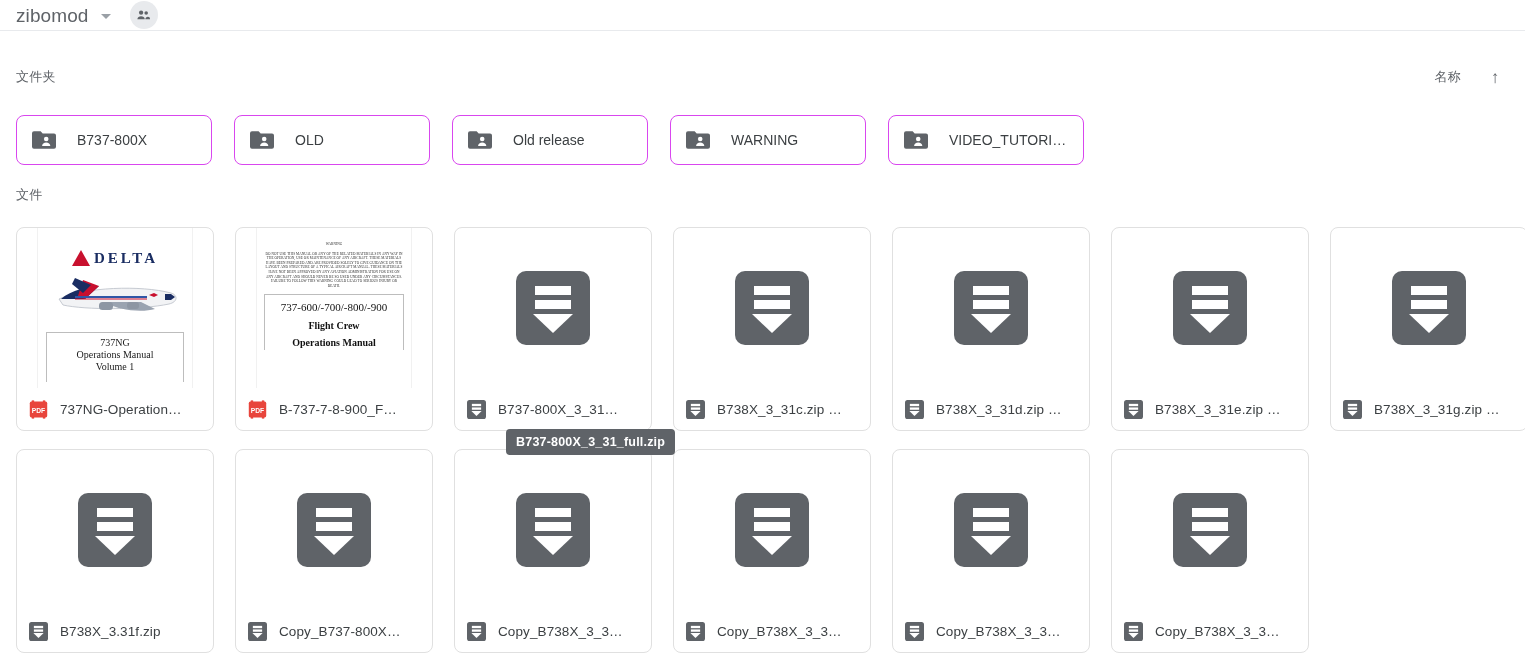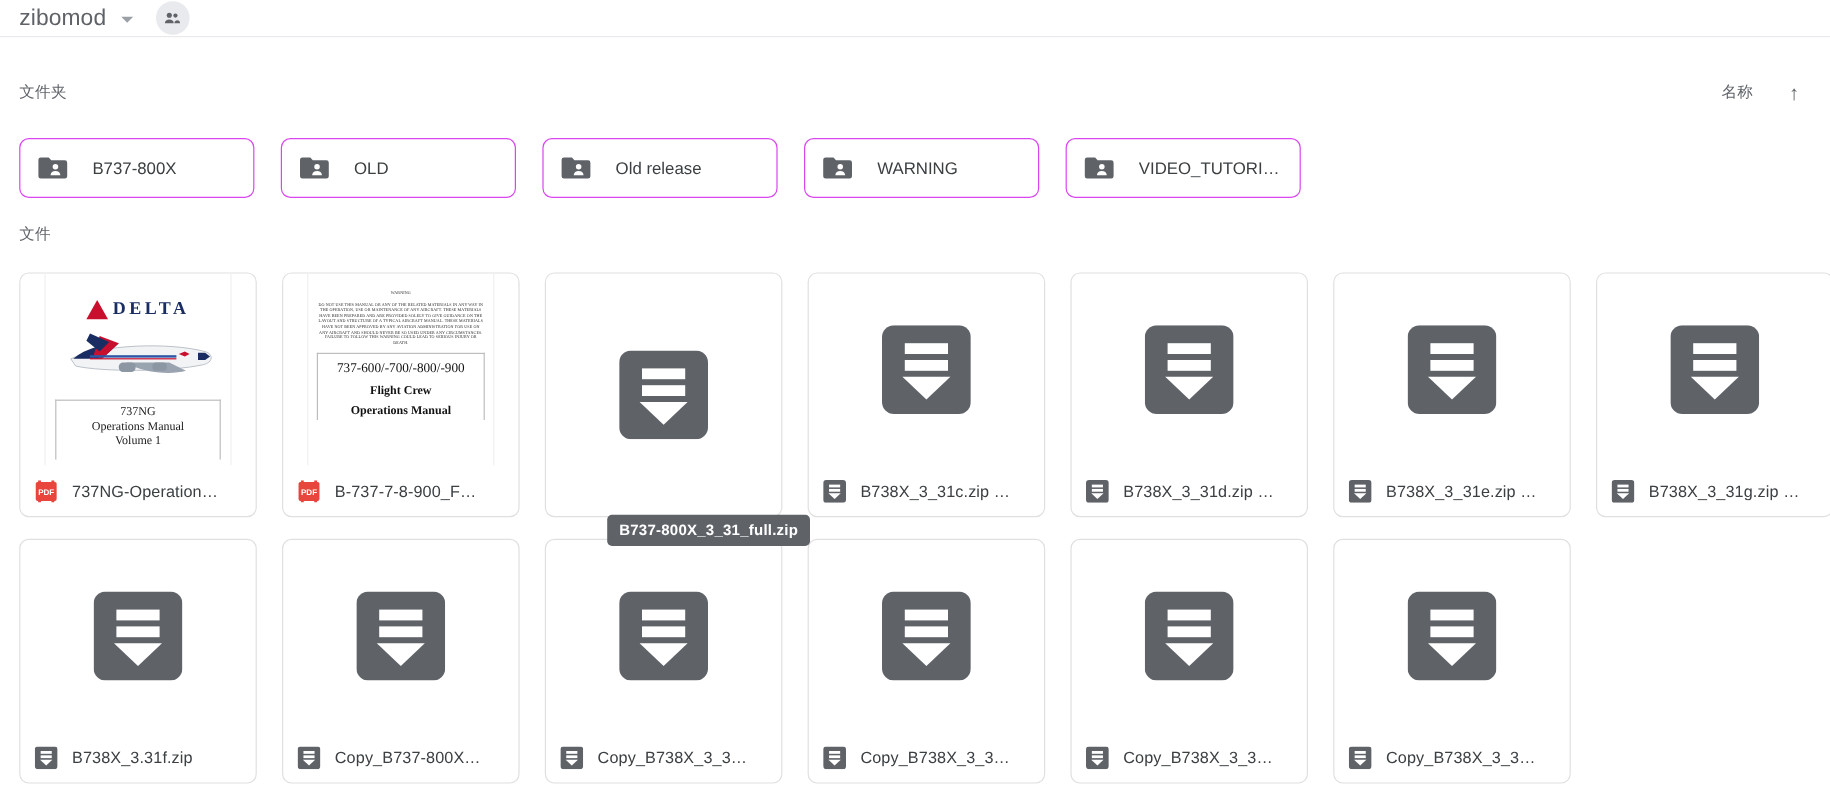--- a/index.html
+++ b/index.html
@@ -399,20 +399,31 @@
       <div class="thumb">
         <span style="display:flex">
     <svg width="74" height="74" viewBox="0 0 74 74">
       <rect x="0" y="0" width="74" height="74" rx="10" fill="#5f6368"></rect>
       <rect x="19" y="15" width="36" height="9" fill="#ffffff"></rect>
       <rect x="19" y="29" width="36" height="9" fill="#ffffff"></rect>
       <path d="M17 43h40L37 62z" fill="#ffffff"></path>
     </svg>
         </span>
       </div>
+      <div class="file-footer">
+        <span style="display:flex;flex:0 0 auto">
+    <svg width="19" height="19" viewBox="0 0 74 74">
+      <rect x="0" y="0" width="74" height="74" rx="10" fill="#5f6368"></rect>
+      <rect x="19" y="15" width="36" height="9" fill="#ffffff"></rect>
+      <rect x="19" y="29" width="36" height="9" fill="#ffffff"></rect>
+      <path d="M17 43h40L37 62z" fill="#ffffff"></path>
+    </svg>
+        </span>
+        <span class="file-name">B737-800X_3_31…</span>
+      </div>
     </div>
     <div class="file-card">
       <div class="thumb">
         <span style="display:flex">
     <svg width="74" height="74" viewBox="0 0 74 74">
       <rect x="0" y="0" width="74" height="74" rx="10" fill="#5f6368"></rect>
       <rect x="19" y="15" width="36" height="9" fill="#ffffff"></rect>
       <rect x="19" y="29" width="36" height="9" fill="#ffffff"></rect>
       <path d="M17 43h40L37 62z" fill="#ffffff"></path>
     </svg>

